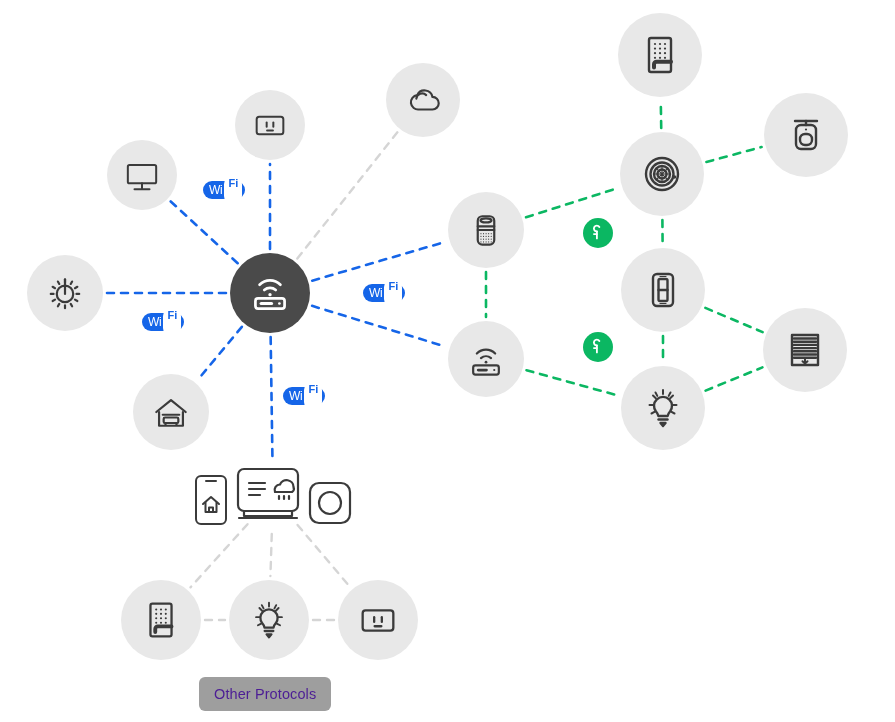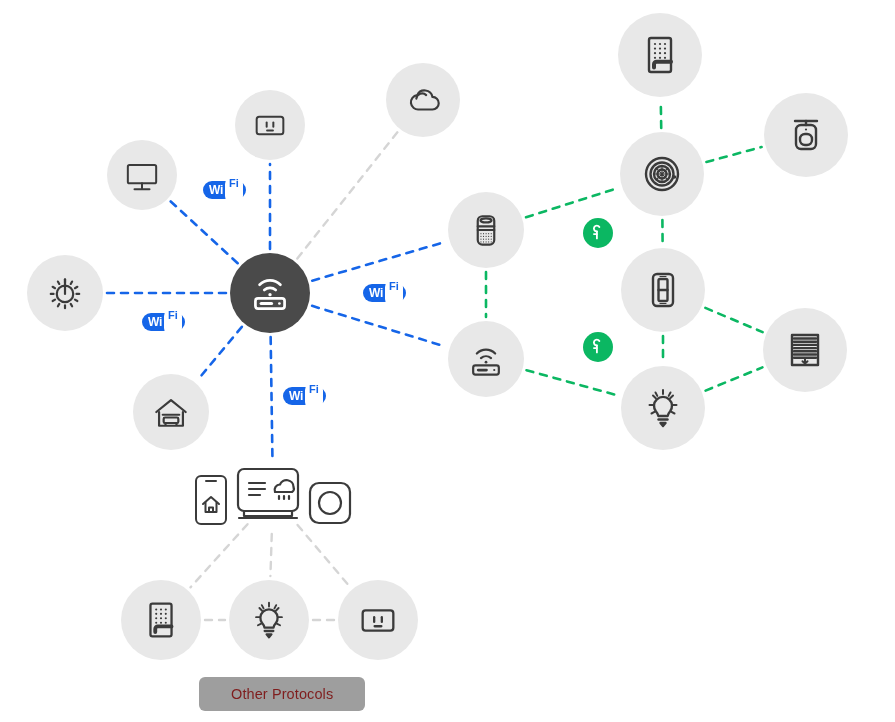--- a/index.html
+++ b/index.html
@@ -30,21 +30,21 @@
   .wifi-badge{
     position:absolute;
     background:#1565E8;
     border-radius:9px;
     height:18px;
     padding:0 3px 0 6px;
     display:flex;align-items:center;
     box-shadow:0 0 0 2px #ffffff;
   }
   .wifi-badge .wi{
-    color:#ffffff;font-size:12px;font-weight:bold;
+    color:#ffffff;font-size:12px;font-weight:normal;
     letter-spacing:-0.3px;line-height:1;
   }
   .wifi-badge .fi{
     background:#ffffff;color:#1565E8;
     font-size:11px;font-weight:bold;
     border-radius:7px;
     padding:1px 4px 14px 4px;
     margin-left:2px;line-height:1;
   }
 
@@ -57,24 +57,24 @@
 
   .panel-icons{
     position:absolute;
     display:flex;align-items:flex-end;gap:6px;
   }
   .panel-icons .pi{display:block;}
 
   .proto-label{
     position:absolute;
     background:#9e9e9e;
-    color:#7f1d1d;
+    color:#4c1d95;
     border-radius:6px;
     font-size:14.5px;
-    padding:9px 32px;
+    padding:9px 15px;
     letter-spacing:0.1px;
     white-space:nowrap;
   }
 </style>
 </head>
 <body>
 
 <div id="canvas">
 
   <svg id="links" viewBox="0 0 895 722" xmlns="http://www.w3.org/2000/svg">

